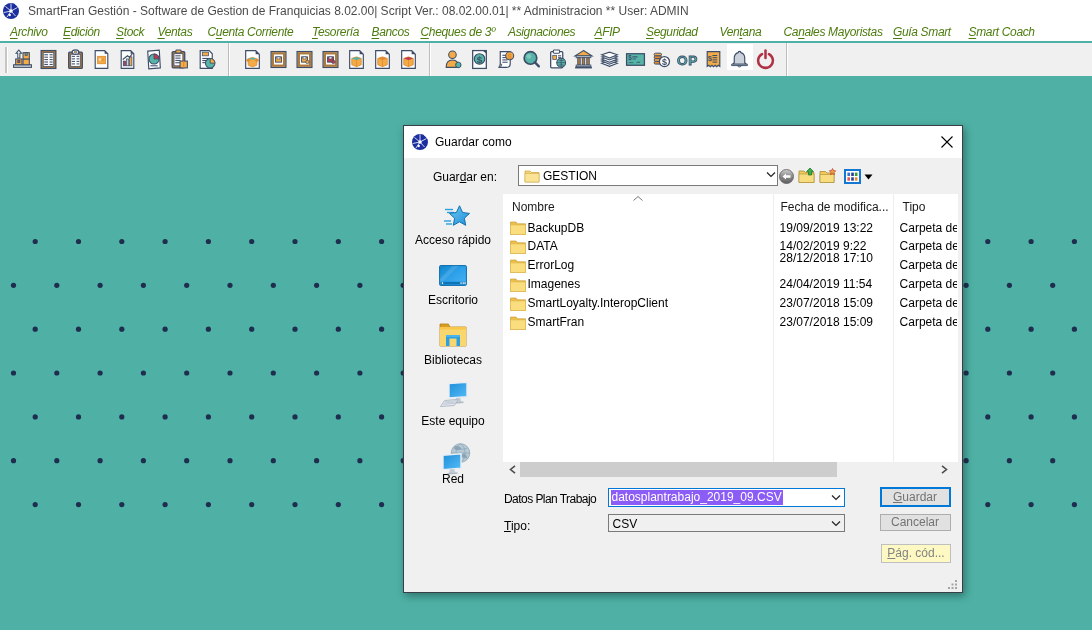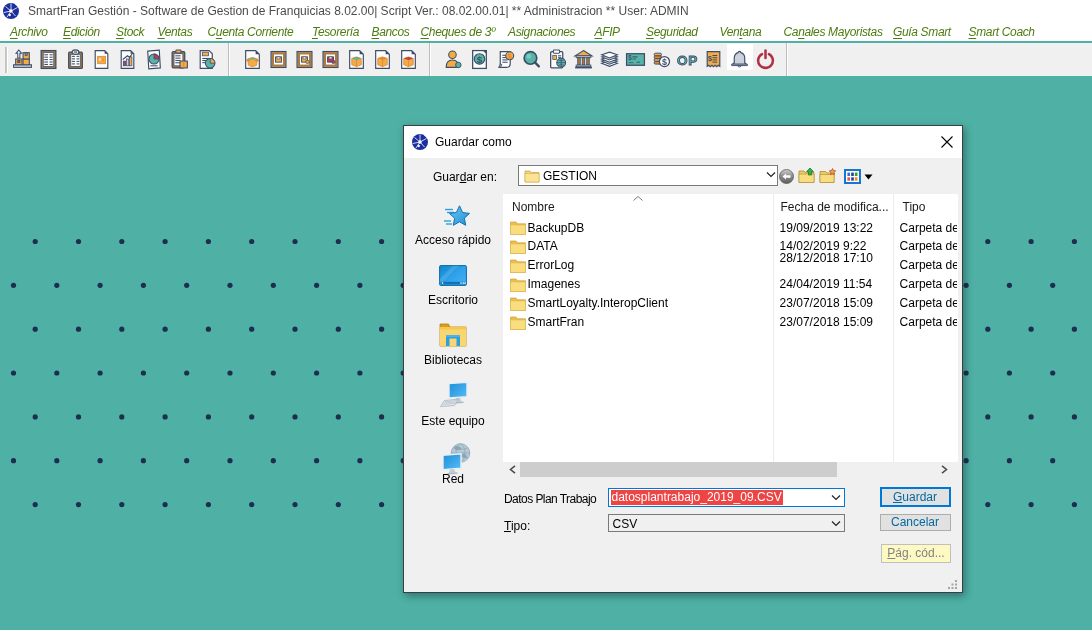--- a/index.html
+++ b/index.html
@@ -31,21 +31,21 @@
 .sblbl{position:absolute;font-size:12px;color:#000;text-align:center;white-space:nowrap;}
 
 #list{position:absolute;left:99px;top:67.5px;width:455px;height:268px;background:#fff;}
 .colline{position:absolute;top:0;width:1px;height:268px;background:#ededed;}
 .hdr{position:absolute;top:6px;font-size:12px;color:#1a1a1a;}
 .frow{position:absolute;font-size:12px;color:#000;white-space:nowrap;}
 
 #hscroll{position:absolute;left:99px;top:335.5px;width:455px;height:15px;background:#f0f0f0;}
 #hthumb{position:absolute;left:17px;top:0px;width:317px;height:15px;background:#cdcdcd;}
 
-.btn{position:absolute;background:#e1e1e1;border:1px solid #adadad;font-size:12px;color:#0369a1;text-align:center;}
+.btn{position:absolute;background:#e1e1e1;border:1px solid #adadad;font-size:12px;color:#737373;text-align:center;}
 </style>
 </head>
 <body>
 <div id="stage">
   <div id="titlebar">
     <svg class="abs" style="left:3px;top:3px" width="16" height="16" viewBox="0 0 16 16">
       <circle cx="8" cy="8" r="8" fill="#1b2f9e"></circle>
       <g stroke="#fff" stroke-width="0.8">
         <line x1="8" y1="8" x2="8" y2="0.5"></line>
         <line x1="8" y1="8" x2="2.5" y2="3.5"></line>
@@ -735,21 +735,21 @@
     </div>
     <svg class="abs" style="left:104.5px;top:338.5px" width="7" height="9" viewBox="0 0 7 9">
         <path d="M6 0.8 L1.5 4.5 L6 8.2" fill="none" stroke="#4d4d4d" stroke-width="1.6"></path>
       </svg>
     <svg class="abs" style="left:536.5px;top:338.5px" width="7" height="9" viewBox="0 0 7 9">
         <path d="M1 0.8 L5.5 4.5 L1 8.2" fill="none" stroke="#4d4d4d" stroke-width="1.6"></path>
       </svg>
 
     <div class="lbl" style="left:100px;top:366px;letter-spacing:-0.55px">Datos Plan Trabajo</div>
     <div class="combo" style="left:203.5px;top:361.5px;width:235px;height:17px;border-color:#0078d7">
-      <span class="abs" style="left:2px;top:1.5px;font-size:12px;background:#ef4444;color:#fff;padding:0 1px 1px 1px">datosplantrabajo_2019_09.CSV</span>
+      <span class="abs" style="left:2px;top:1.5px;font-size:12px;background:#8b5cf6;color:#fff;padding:0 1px 1px 1px">datosplantrabajo_2019_09.CSV</span>
       <svg class="abs" style="left:222px;top:5px" width="10" height="8" viewBox="0 0 10 8">
         <path d="M1 1.5 L5 5.5 L9 1.5" fill="none" stroke="#222" stroke-width="1.2"></path>
       </svg>
     </div>
     <div class="btn" style="left:475.5px;top:360.5px;width:67px;height:16px;border:2px solid #0078d7;line-height:16px"><u>G</u>uardar</div>
     <div class="lbl" style="left:100px;top:392.5px"><u>T</u>ipo:</div>
     <div class="combo" style="left:203.5px;top:388px;width:235px;height:16px;background:#f0f0f0">
       <span class="abs" style="left:4px;top:1.5px;font-size:12px">CSV</span>
       <svg class="abs" style="left:222px;top:4.5px" width="10" height="8" viewBox="0 0 10 8">
         <path d="M1 1.5 L5 5.5 L9 1.5" fill="none" stroke="#222" stroke-width="1.2"></path>

